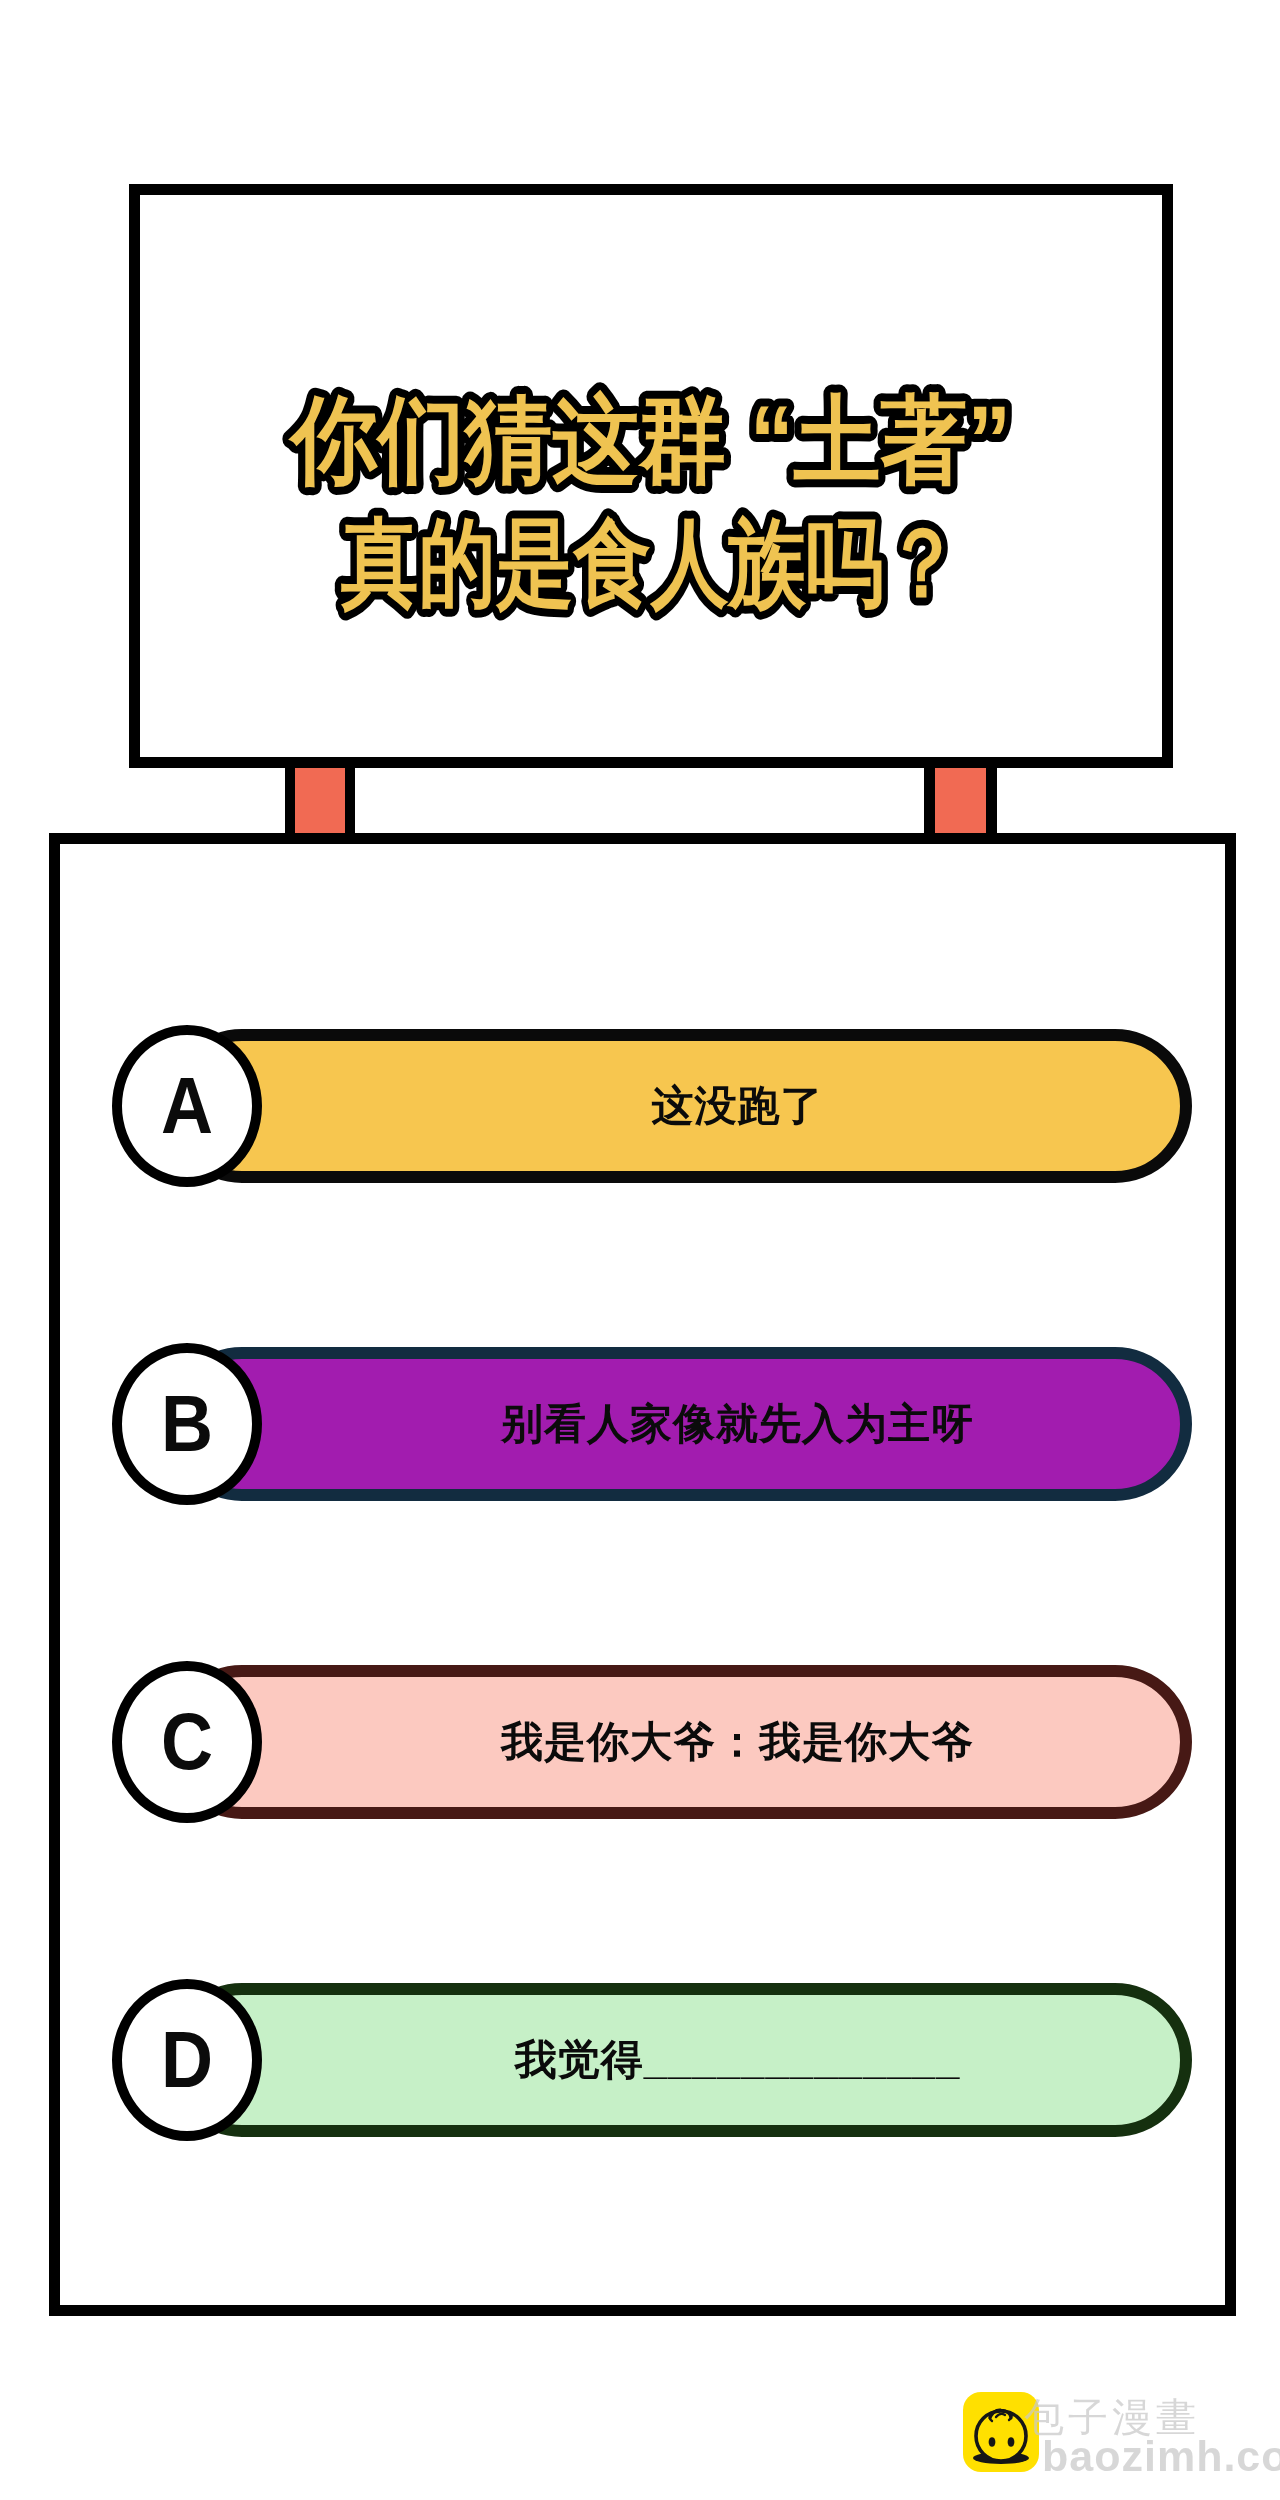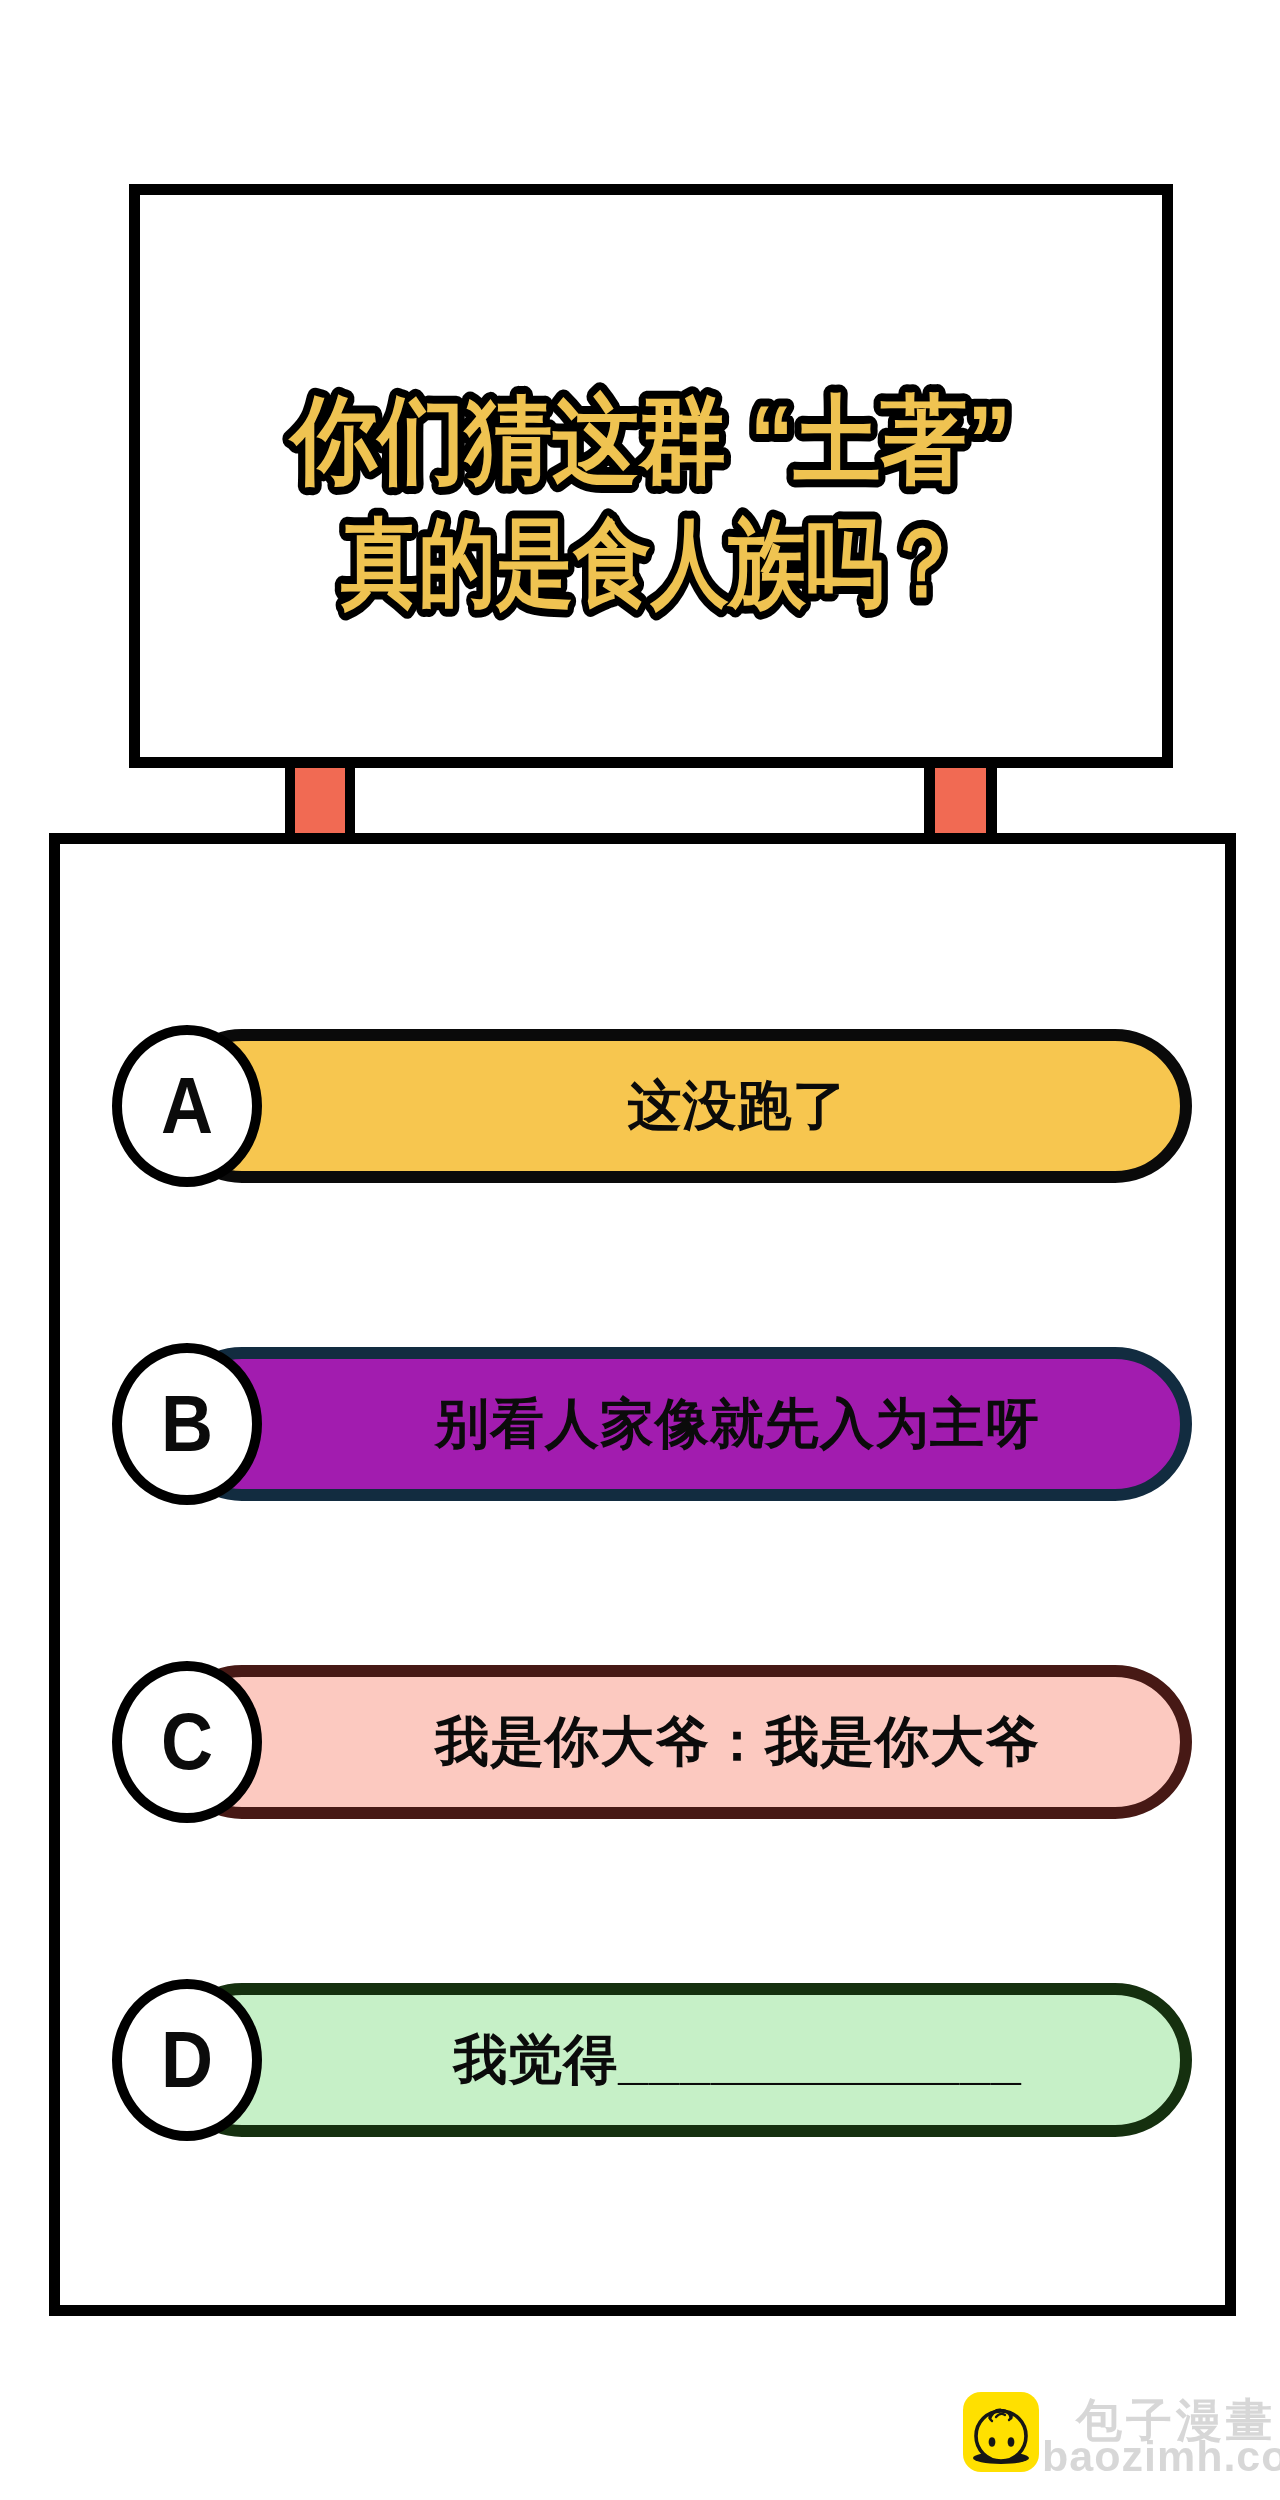--- a/index.html
+++ b/index.html
@@ -31,21 +31,21 @@
     background:#ffffff;border:11px solid #000;box-sizing:border-box;z-index:2;
   }
   
   .pill{
     position:absolute;left:165px;width:1027px;height:154px;
     box-sizing:border-box;border:12px solid #000;border-radius:85px;
     display:flex;align-items:center;justify-content:center;
     padding-left:118px;z-index:3;cursor:pointer;
   }
   .pill-label{
-    font-size:54px;font-weight:700;color:#0b0b0b;white-space:nowrap;
+    font-size:42px;font-weight:700;color:#0b0b0b;white-space:nowrap;
     letter-spacing:1px;
   }
   .opt-circle{
     position:absolute;left:112px;width:150px;height:162px;
     box-sizing:border-box;background:#ffffff;border:10px solid #000;border-radius:50%;
     display:flex;align-items:center;justify-content:center;z-index:4;
   }
   .opt-letter{
     font-size:80px;font-weight:600;color:#0b0b0b;transform:scaleX(.9);
     line-height:1;
@@ -53,21 +53,21 @@
   #row-a .pill{top:1029px;} #row-a .opt-circle{top:1025px;}
   #row-b .pill{top:1347px;} #row-b .opt-circle{top:1343px;}
   #row-c .pill{top:1665px;} #row-c .opt-circle{top:1661px;}
   #row-d .pill{top:1983px;} #row-d .opt-circle{top:1979px;}
   
   #wm-icon{
     position:absolute;left:963px;top:2392px;width:76px;height:80px;
     border-radius:18px;z-index:1;
   }
   #wm-brand{
-    position:absolute;left:1076px;top:2390px;font-size:46px;font-weight:700;
+    position:absolute;left:1024px;top:2390px;font-size:40px;font-weight:400;
     letter-spacing:4px;opacity:.72;z-index:2;white-space:nowrap;
   }
   #wm-domain{
     position:absolute;left:1042px;top:2432px;font-size:43px;font-weight:700;
     letter-spacing:1px;opacity:.72;z-index:1;white-space:nowrap;
   }
 </style>
 </head>
 <body>
 

